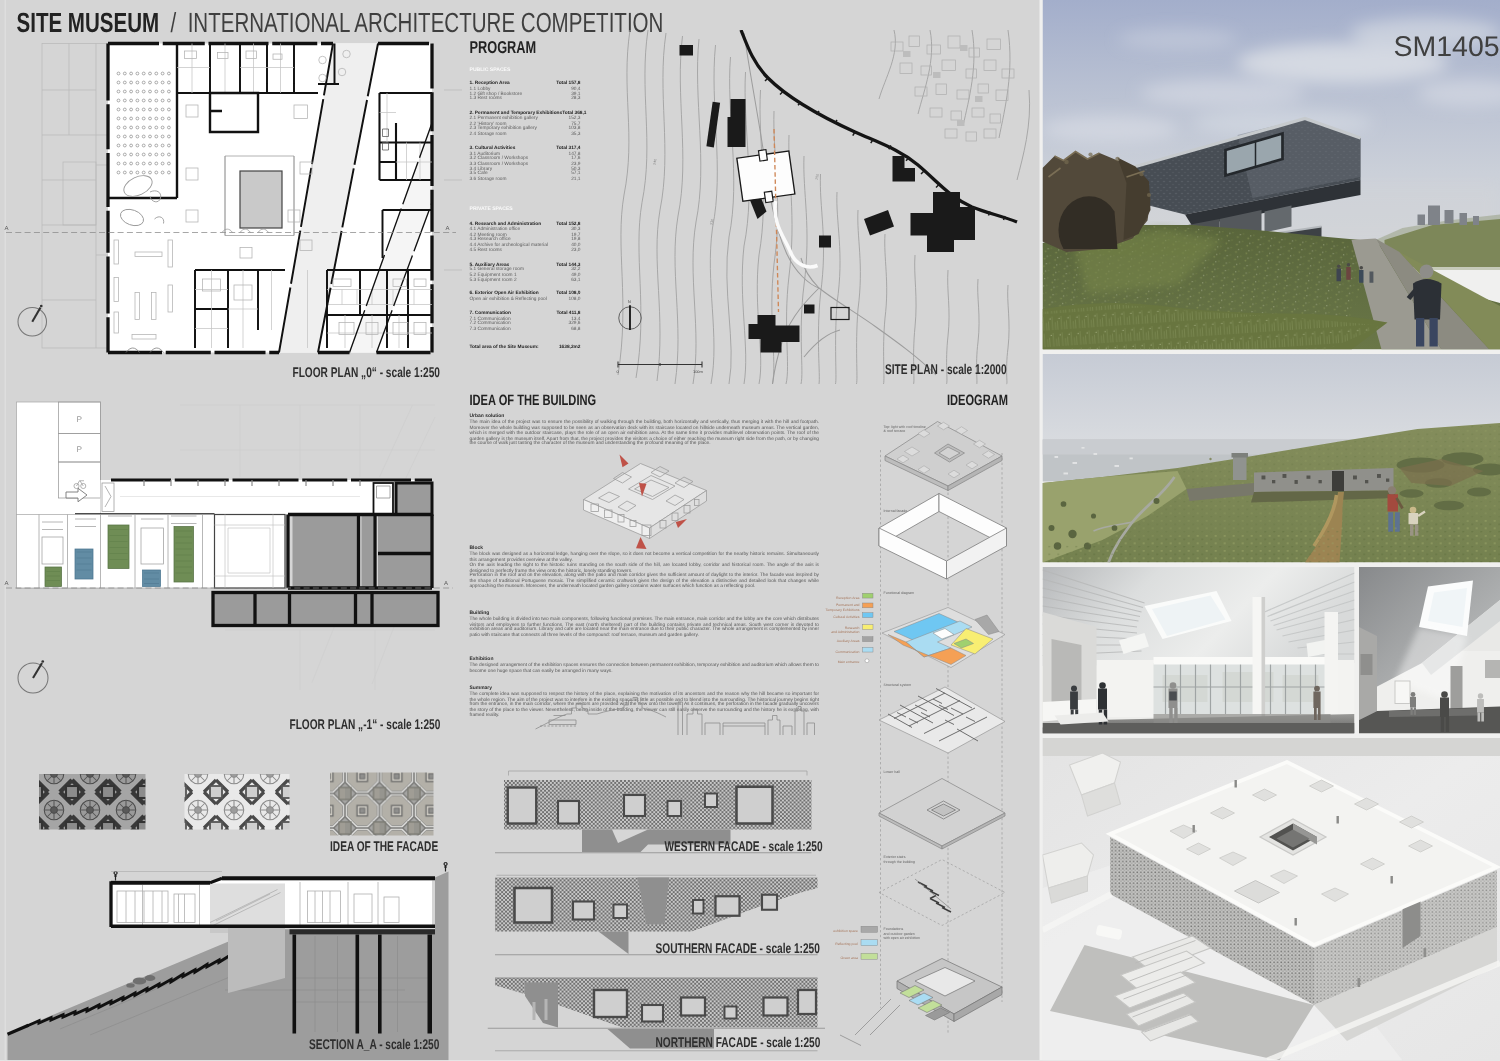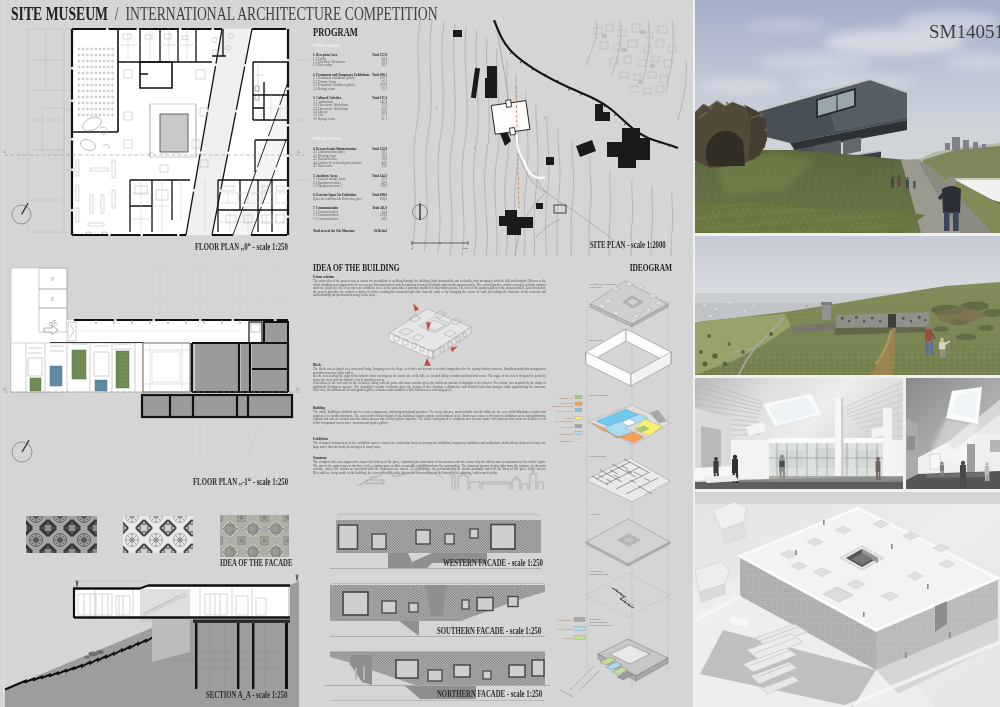--- a/index.html
+++ b/index.html
@@ -1,15 +1,15 @@
 <!DOCTYPE html>
 <html><head><meta charset="utf-8">
 <style>
 html,body{margin:0;padding:0}
-#board{position:relative;width:1000px;height:707px;background:#d5d5d5;font-family:Liberation Serif, serif;overflow:hidden}
+#board{position:relative;width:1000px;height:707px;background:#d5d5d5;font-family:Liberation Sans, sans-serif;overflow:hidden}
 .abs{position:absolute}
 .lbl{font-weight:bold;color:#2e2e2e;font-size:9.4px;white-space:nowrap;transform:scaleX(0.72);transform-origin:0 0}
 svg{display:block}
 </style></head>
 <body>
 <div id="board">
 
 <div class="abs" style="left:3px;top:0;width:1px;height:707px;background:#dedede"></div>
 
 <div class="abs" style="left:11px;top:4px;font-size:18.5px;color:#222;white-space:nowrap;transform:scaleX(0.74);transform-origin:0 0"><b>SITE MUSEUM</b>&nbsp; <span style="color:#3f3f3f">/&nbsp; INTERNATIONAL ARCHITECTURE COMPETITION</span></div>

